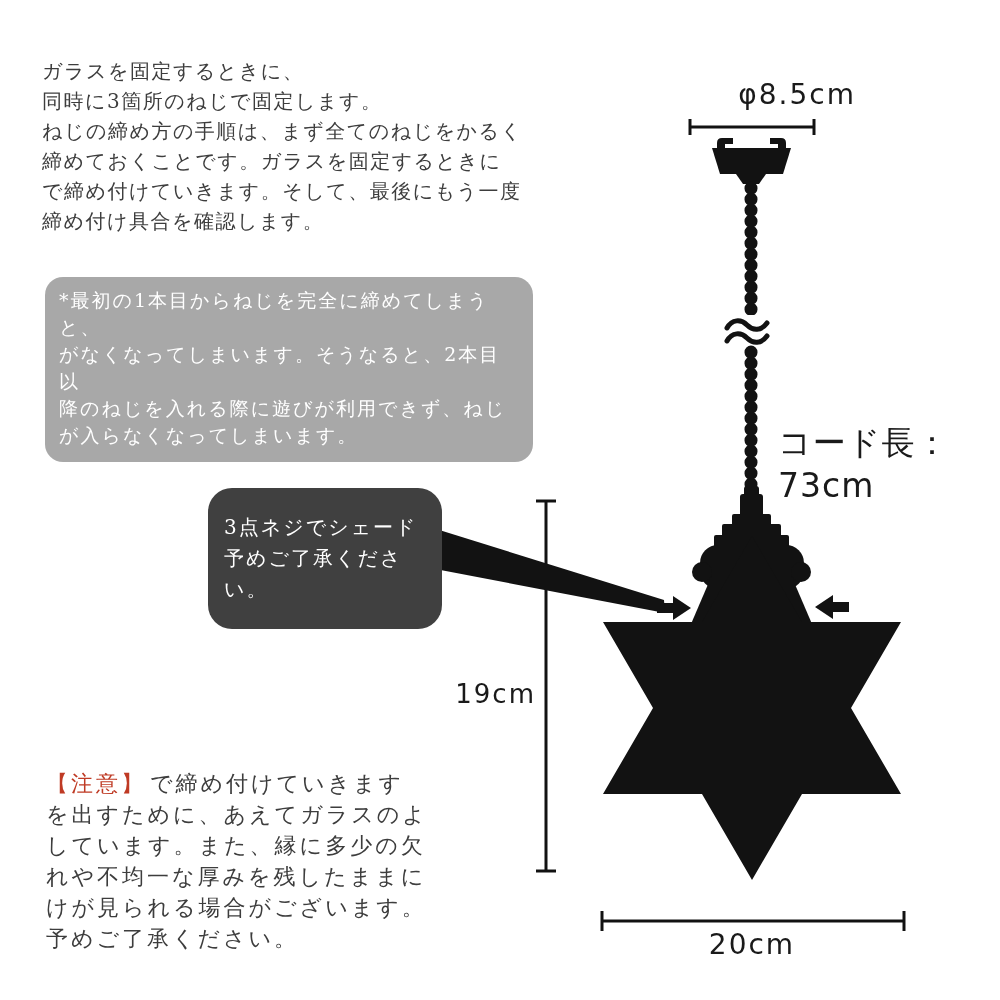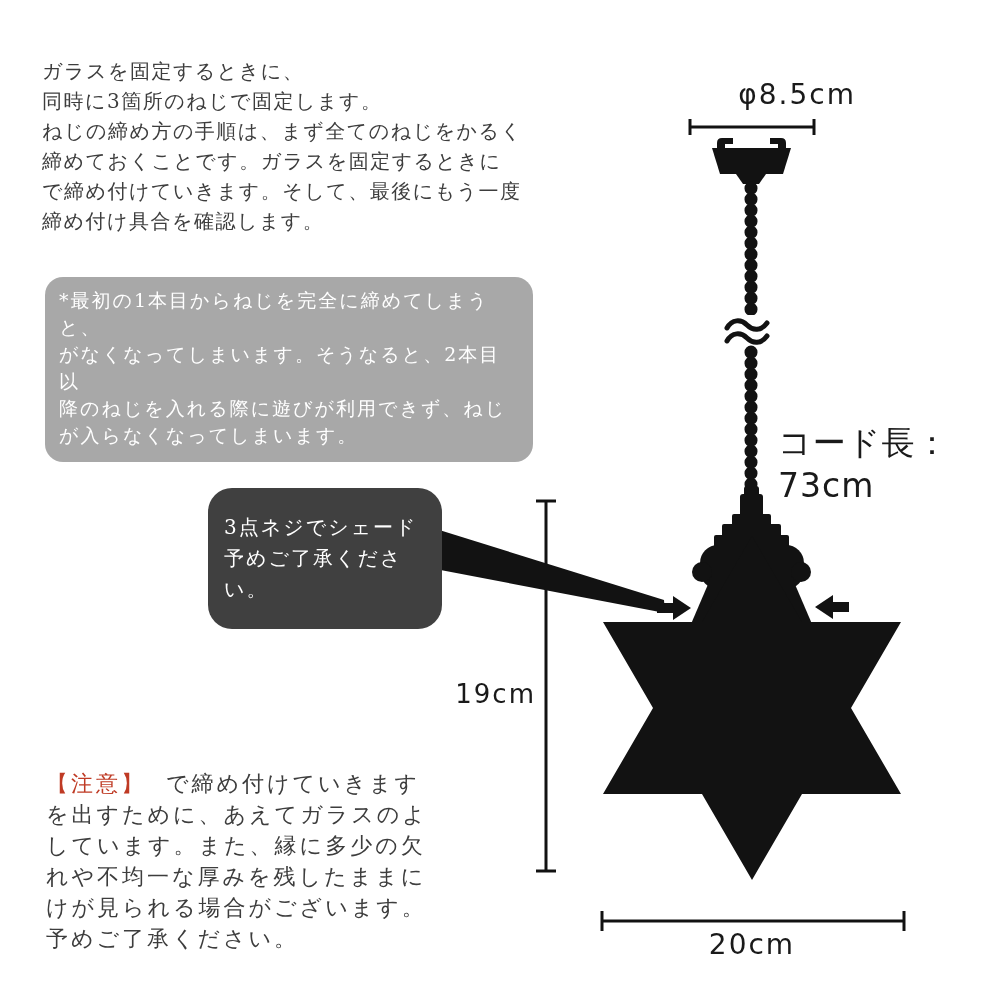--- a/index.html
+++ b/index.html
@@ -15,21 +15,21 @@
     left:45px;top:277px;width:460px;background:#a8a8a8;color:#ffffff;
     border-radius:18px;padding:10px 14px 13px 14px;font-size:19px;line-height:27px;letter-spacing:2px;
   }
   
   #callout{
     left:208px;top:488px;width:202px;background:#404040;color:#ffffff;
     border-radius:24px;padding:24px 16px;font-size:20px;line-height:31px;letter-spacing:2px;z-index:3;
   }
   
   #caution{left:46px;top:768px;width:420px;font-size:22px;line-height:31px;letter-spacing:3px;}
-  #caution .red{color:#bf3a24;margin-right:20px;}
+  #caution .red{color:#bf3a24;margin-right:4px;}
   
   .mlabel{font-family:"DejaVu Sans","Liberation Sans",sans-serif;color:#1a1a1a;}
   #dia-label{left:656px;top:78px;width:200px;text-align:right;font-size:28px;letter-spacing:2px;}
   #cord-label{left:778px;top:421px;font-size:33px;letter-spacing:1px;}
   #height-label{left:420px;top:679px;width:116px;text-align:right;font-size:26px;letter-spacing:2px;}
   #width-label{left:652px;top:928px;width:200px;text-align:center;font-size:28px;letter-spacing:2px;}
   svg{position:absolute;left:0;top:0;}
 </style>
 </head>
 <body>

